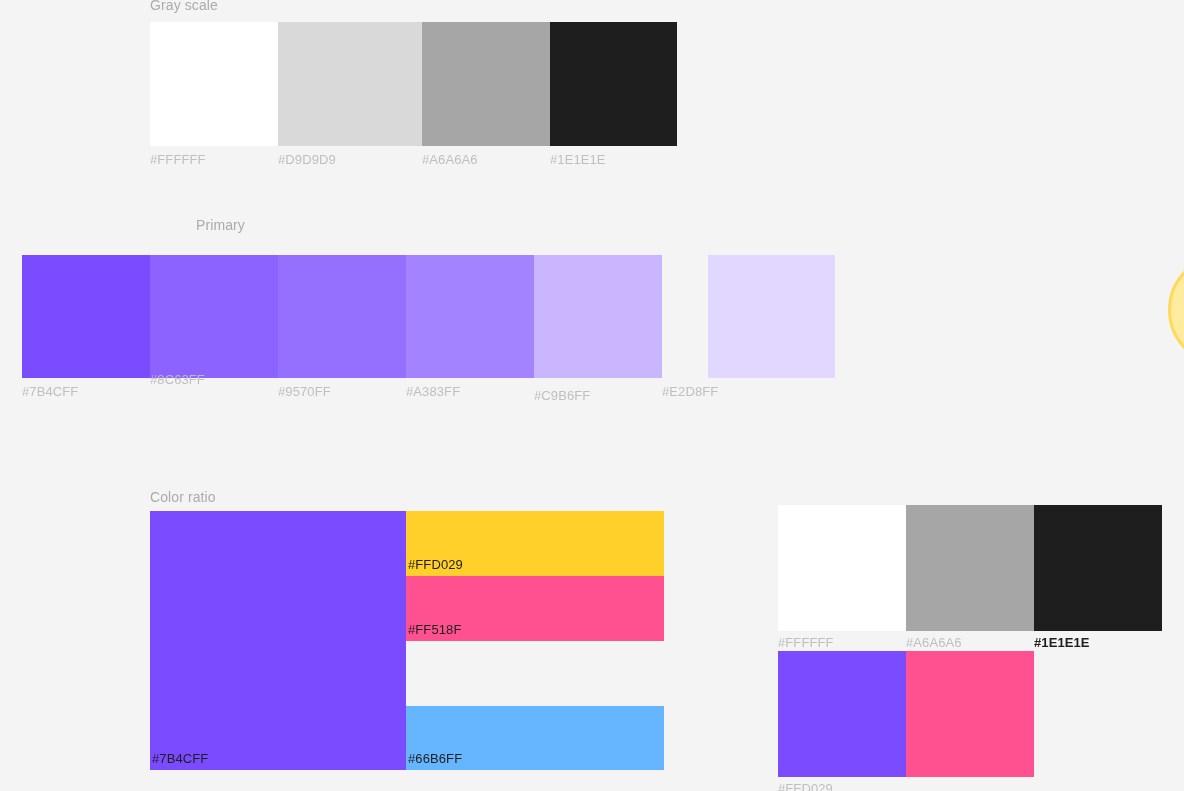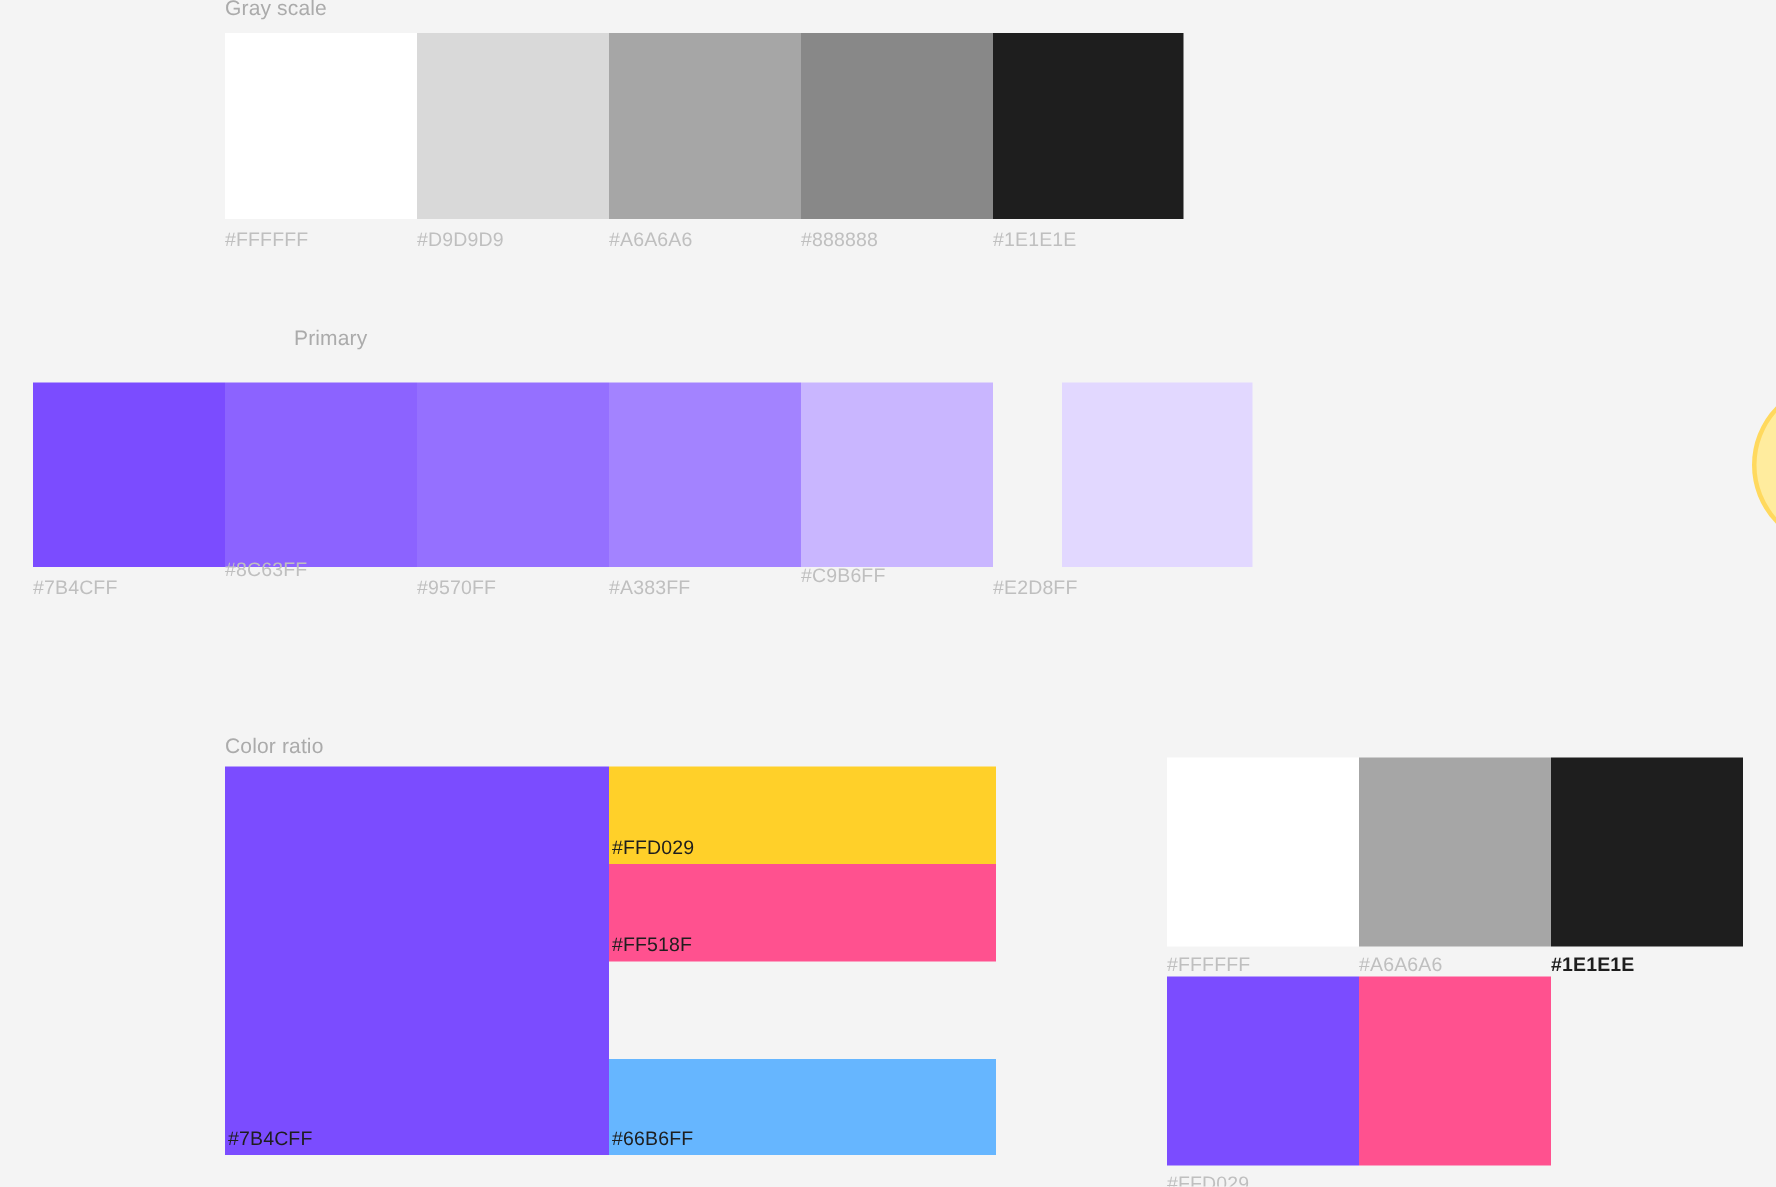--- a/index.html
+++ b/index.html
@@ -99,31 +99,27 @@
   <div class="deco-circle" id="deco-circle" style="left: 1168px; top: 254px; width: 112px; height: 112px; background: rgb(255, 236, 158); border: 3px solid rgb(255, 217, 94);"></div>
 
   <div class="section-title" style="left:150px; top:-4px;">Gray scale</div>
 
   <div class="swatch-row" style="left:150px; top:22px; width:767px; height:124px;">
 
     <div class="swatch" style="width:128px;height:124px;">
       <div class="swatch-chip" id="gs0" style="background: rgb(255, 255, 255);"></div>
       <div class="swatch-label" style="top:129px;">#FFFFFF</div>
     </div>
-    <div class="swatch" style="width:128px;height:124px;">
+    <div class="swatch" style="width:144px;height:124px;">
       <div class="swatch-chip" id="gs1" style="background: rgb(217, 217, 217);"></div>
       <div class="swatch-label" style="top:129px;">#D9D9D9</div>
     </div>
     <div class="swatch" style="width:128px;height:124px;">
       <div class="swatch-chip" id="gs2" style="background: rgb(166, 166, 166);"></div>
       <div class="swatch-label" style="top:129px;">#A6A6A6</div>
-    </div>
-    <div class="swatch" style="width:128px;height:124px;">
-      <div class="swatch-chip" id="gs3" style="background: rgb(136, 136, 136);"></div>
-      <div class="swatch-label" style="top:129px;">#888888</div>
     </div>
     <div class="swatch" style="width:127px;height:124px;">
       <div class="swatch-chip" id="gs5" style="background: rgb(30, 30, 30);"></div>
       <div class="swatch-label" style="top:129px;">#1E1E1E</div>
     </div>
   </div>
 
   <div class="section-title" style="left:150px; top:216px;margin-left:46px;">Primary</div>
 
   <div class="swatch-row" style="left:22px; top:255px; width:895px; height:123px;">
@@ -139,21 +135,21 @@
     <div class="swatch" style="width:128px;height:123px;">
       <div class="swatch-chip" id="pr3" style="background: rgb(149, 112, 255);"></div>
       <div class="swatch-label" style="top:128px;">#9570FF</div>
     </div>
     <div class="swatch" style="width:128px;height:123px;">
       <div class="swatch-chip" id="pr4" style="background: rgb(163, 131, 255);"></div>
       <div class="swatch-label" style="top:128px;">#A383FF</div>
     </div>
     <div class="swatch" style="width:128px;height:123px;">
       <div class="swatch-chip" id="pr5" style="background: rgb(201, 182, 255);"></div>
-      <div class="swatch-label" style="top:120px;text-align:right;">#C9B6FF</div>
+      <div class="swatch-label" style="top:132px;text-align:right;">#C9B6FF</div>
     </div>
     <div class="swatch" style="width:127px;height:123px;padding-left:46px;">
       <div class="swatch-chip" id="pr6" style="background: rgb(226, 216, 255);"></div>
       <div class="swatch-label" style="top:128px;">#E2D8FF</div>
     </div>
   </div>
 
   <div class="section-title" style="left:150px; top:488px;">Color ratio</div>
 
   <div class="ratio-group" style="left:150px; top:511px; width:514px; height:259px;">

